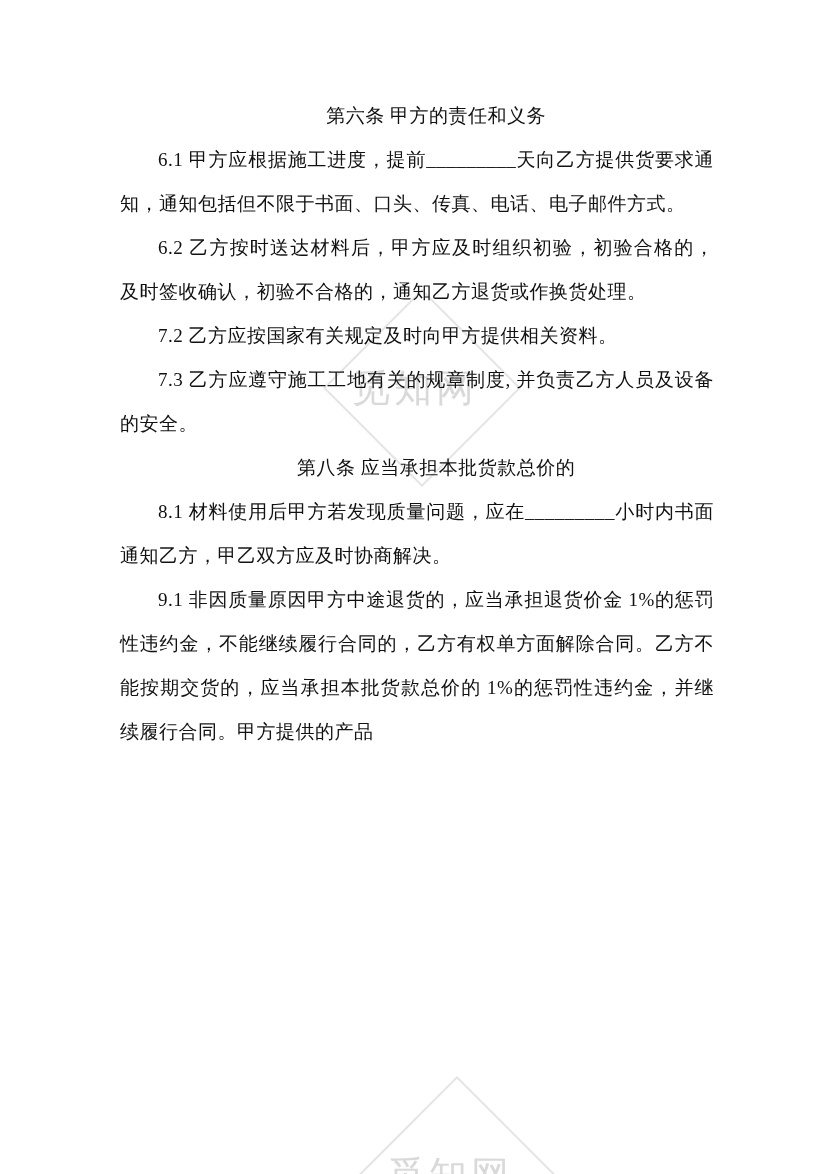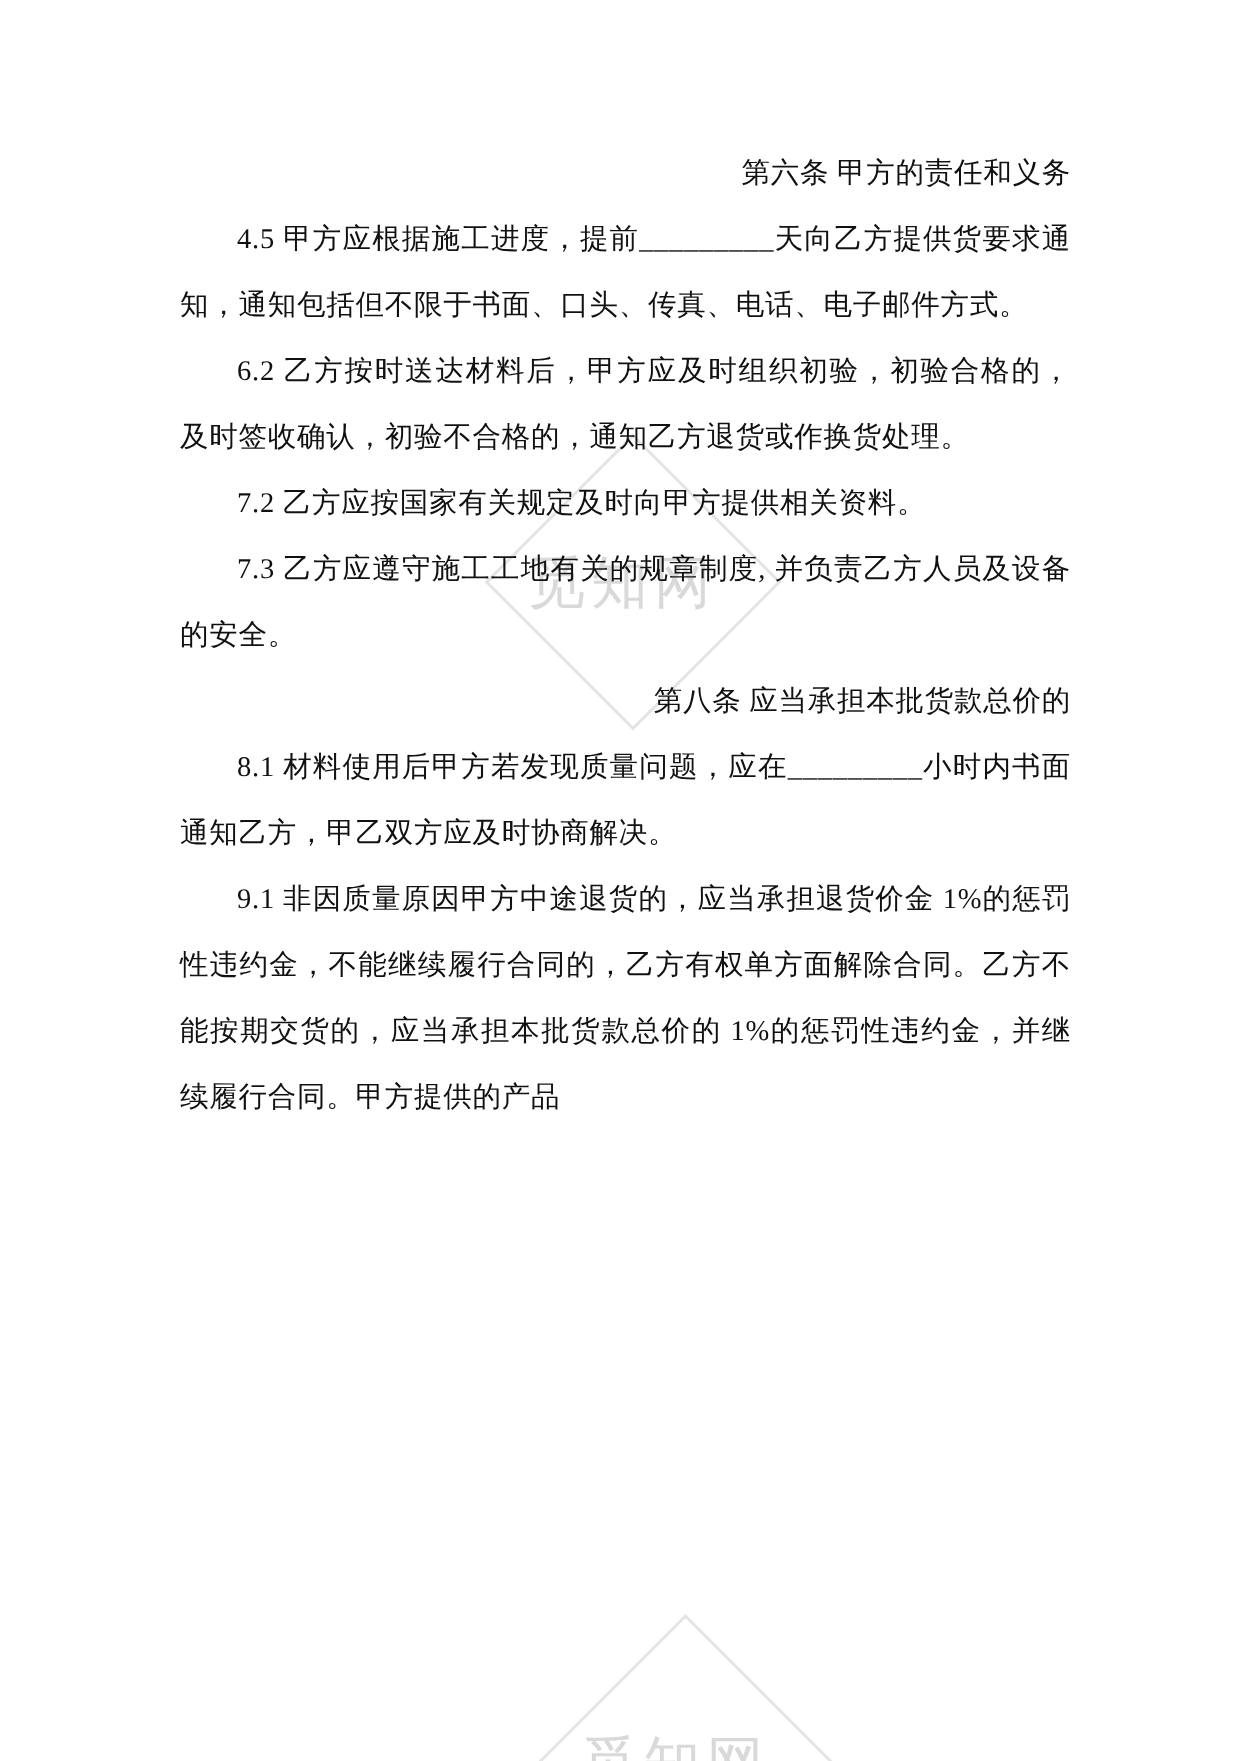--- a/index.html
+++ b/index.html
@@ -26,21 +26,21 @@
     color: #111111;
   }
   .para {
     margin: 0;
     text-indent: 2em;
     text-align: justify;
     letter-spacing: 0.5px;
     word-break: break-all;
   }
   .para.heading {
-    text-align: right;
+    text-align: center;
   }
   .watermark {
     position: absolute;
     width: 200px;
     height: 200px;
     display: flex;
     align-items: center;
     justify-content: flex-start;
     pointer-events: none;
   }
@@ -71,21 +71,21 @@
     <div class="wm-text">觅知网</div>
   </div>
 
   <div class="watermark wm-bottom">
     <div class="wm-diamond"></div>
     <div class="wm-text">觅知网</div>
   </div>
 
   <div class="content">
       <p class="para heading">第六条  甲方的责任和义务</p>
-      <p class="para body">4.5  甲方应根据施工进度，提前_________天向乙方提供货要求通知，通知包括但不限于书面、口头、传真、电话、电子邮件方式。</p>
+      <p class="para body">6.1  甲方应根据施工进度，提前_________天向乙方提供货要求通知，通知包括但不限于书面、口头、传真、电话、电子邮件方式。</p>
       <p class="para body">6.2  乙方按时送达材料后，甲方应及时组织初验，初验合格的，及时签收确认，初验不合格的，通知乙方退货或作换货处理。</p>
       <p class="para body">7.2  乙方应按国家有关规定及时向甲方提供相关资料。</p>
       <p class="para body">7.3  乙方应遵守施工工地有关的规章制度, 并负责乙方人员及设备的安全。</p>
       <p class="para heading">第八条  应当承担本批货款总价的</p>
       <p class="para body">8.1  材料使用后甲方若发现质量问题，应在_________小时内书面通知乙方，甲乙双方应及时协商解决。</p>
       <p class="para body">9.1  非因质量原因甲方中途退货的，应当承担退货价金 1%的惩罚性违约金，不能继续履行合同的，乙方有权单方面解除合同。乙方不能按期交货的，应当承担本批货款总价的 1%的惩罚性违约金，并继续履行合同。甲方提供的产品</p>
     </div>
 
 </div>
 

